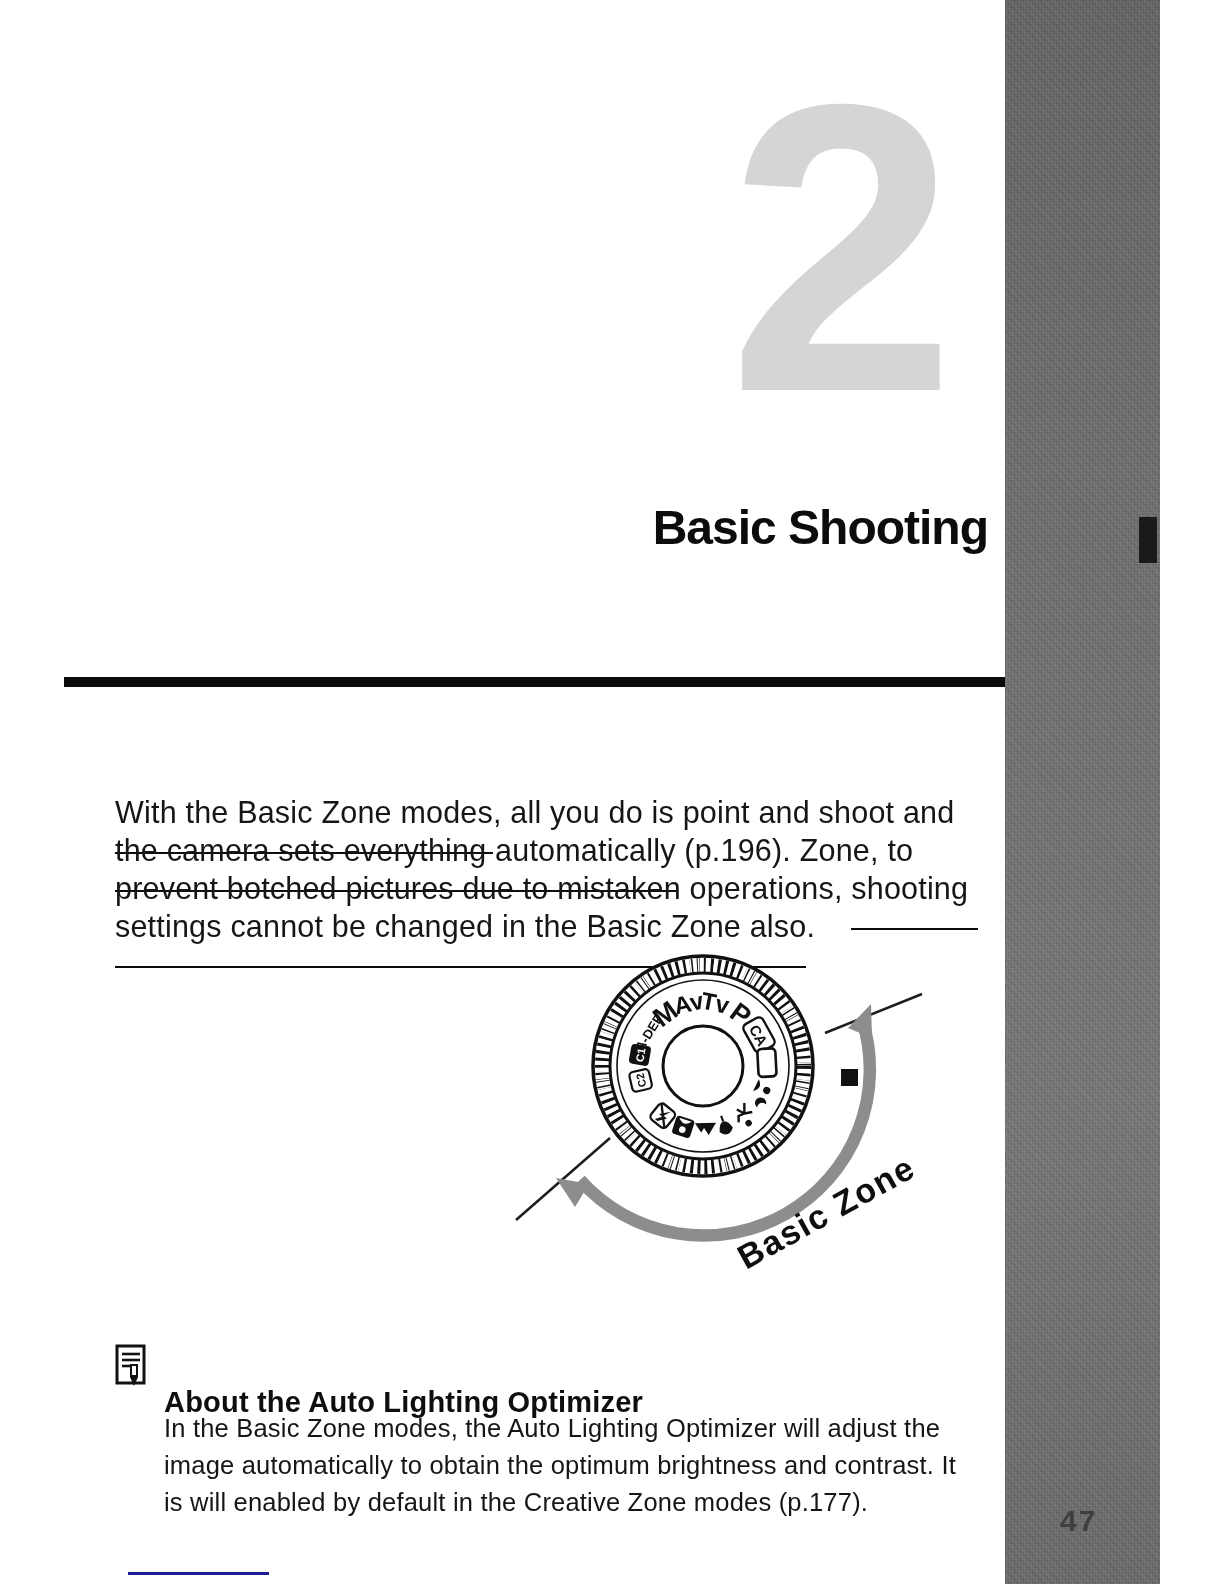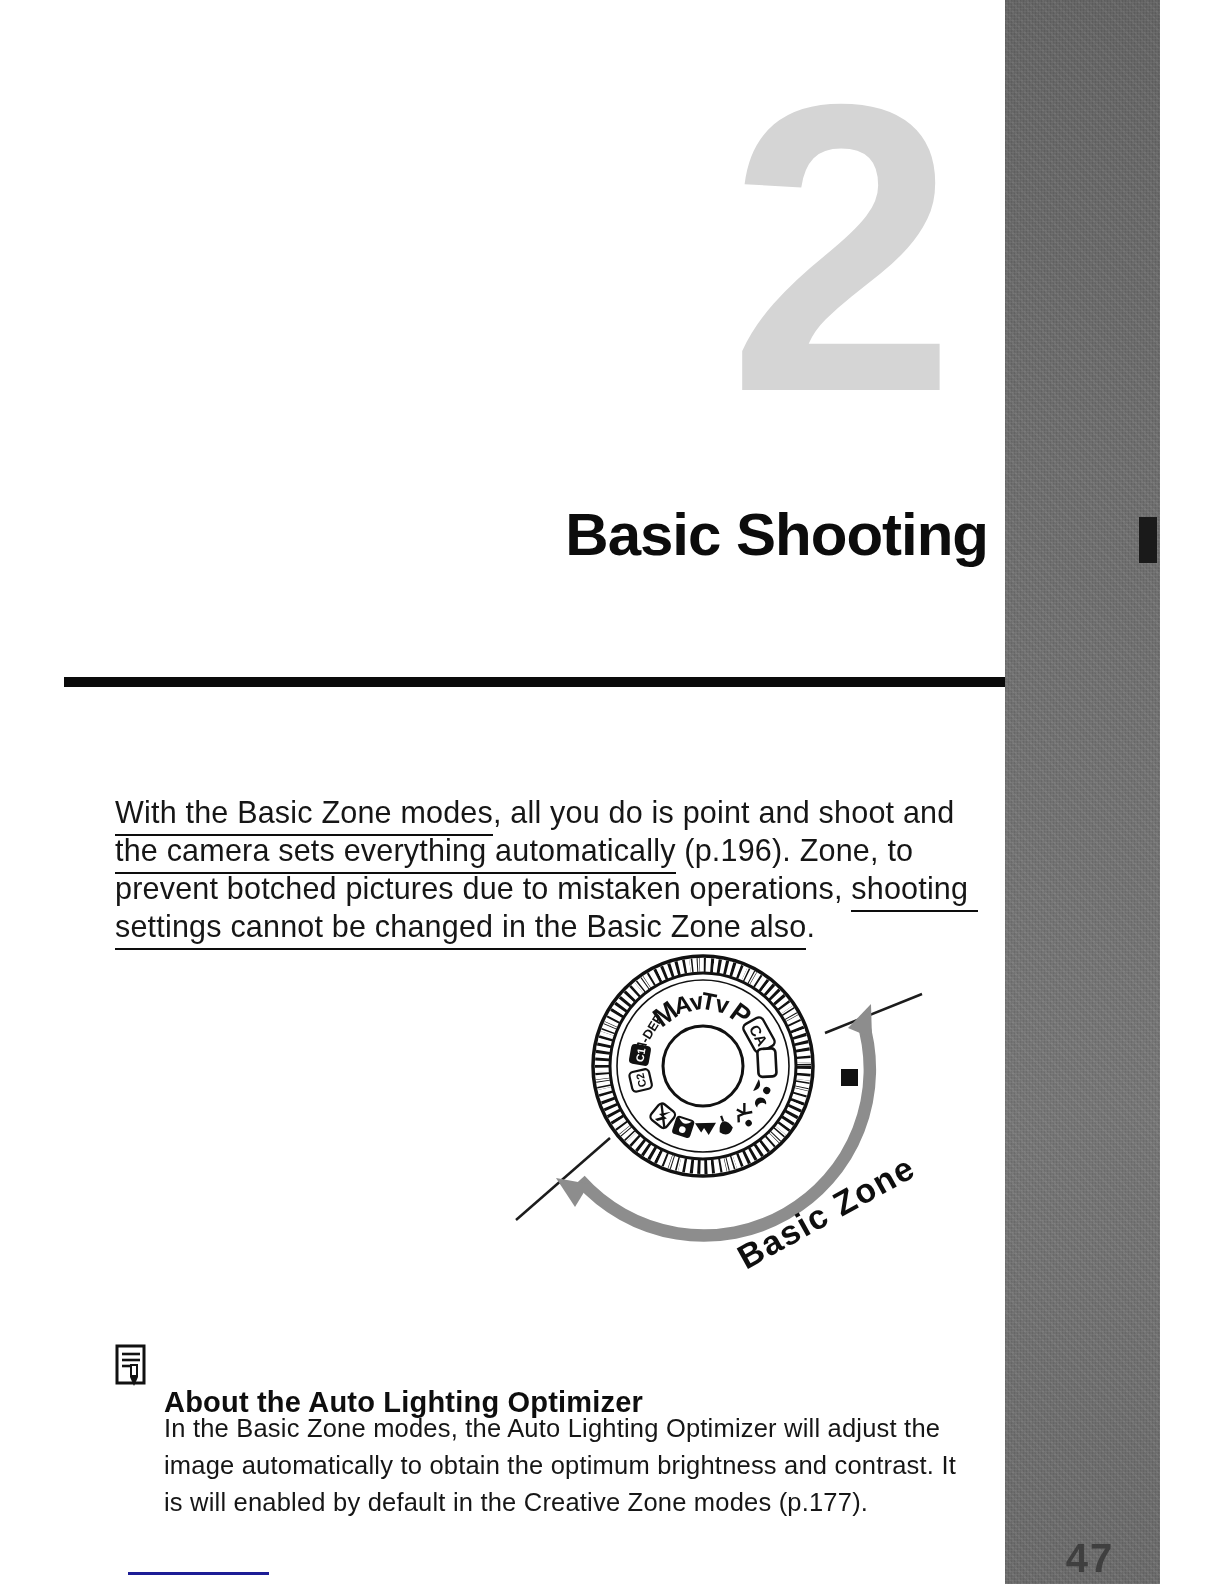--- a/index.html
+++ b/index.html
@@ -15,41 +15,41 @@
       linear-gradient(180deg, rgba(0,0,0,0.10) 0%, rgba(0,0,0,0.02) 30%, rgba(255,255,255,0.04) 70%, rgba(0,0,0,0.05) 100%),
       repeating-linear-gradient(0deg, rgba(255,255,255,0.06) 0 1px, transparent 1px 3px),
       repeating-linear-gradient(90deg, rgba(0,0,0,0.08) 0 1px, transparent 1px 3px),
       repeating-linear-gradient(45deg, rgba(255,255,255,0.05) 0 2px, transparent 2px 6px);
   }
   .chapter-tab{
     position:absolute;left:1139px;top:517px;width:18px;height:46px;background:#1a1a1a;
   }
   .page-number{
     position:absolute;left:1060px;top:1504px;width:60px;
-    font-size:40px;font-weight:bold;color:#3f3f3f;letter-spacing:2px;text-align:center;margin-top:32px;
+    font-size:30px;font-weight:bold;color:#3f3f3f;letter-spacing:2px;text-align:left;
   }
   
   .chapter-number{
     position:absolute;left:728px;top:43px;font-size:410px;line-height:1;
     font-weight:bold;color:#d5d5d5;
   }
   .chapter-title{
-    position:absolute;right:236px;top:500px;font-size:60px;font-weight:bold;
+    position:absolute;right:236px;top:500px;font-size:48px;font-weight:bold;
     letter-spacing:-1px;color:#0c0c0c;white-space:nowrap;
   }
   .divider{
     position:absolute;left:64px;top:677px;width:941px;height:10px;background:#0a0a0a;
   }
   
   .intro{position:absolute;left:115px;top:699px;font-size:30.5px;line-height:39px;
     letter-spacing:0.2px;color:#161616;}
   .body-par{position:absolute;left:115px;top:793px;font-size:30.5px;line-height:38px;
     letter-spacing:0.2px;color:#161616;}
   .tline{white-space:nowrap;}
-  .u{border-bottom:2.5px solid #0d0d0d;padding-bottom:5px;}
+  .u{border-bottom:2.5px solid #0d0d0d;padding-bottom:23px;}
   .u.pr{padding-right:10px;}
   
   .figure{position:absolute;left:490px;top:948px;width:450px;height:352px;}
   .figure svg{display:block;}
   
   .note-icon{position:absolute;left:115px;top:1344px;}
   .note-heading{position:absolute;left:164px;top:1350px;font-size:29px;font-weight:bold;
     letter-spacing:0.2px;color:#0e0e0e;white-space:nowrap;margin-top:36px;}
   .note-body{position:absolute;left:164px;top:1390px;font-size:25.5px;line-height:37px;
     letter-spacing:0.2px;color:#161616;margin-top:20px;}

